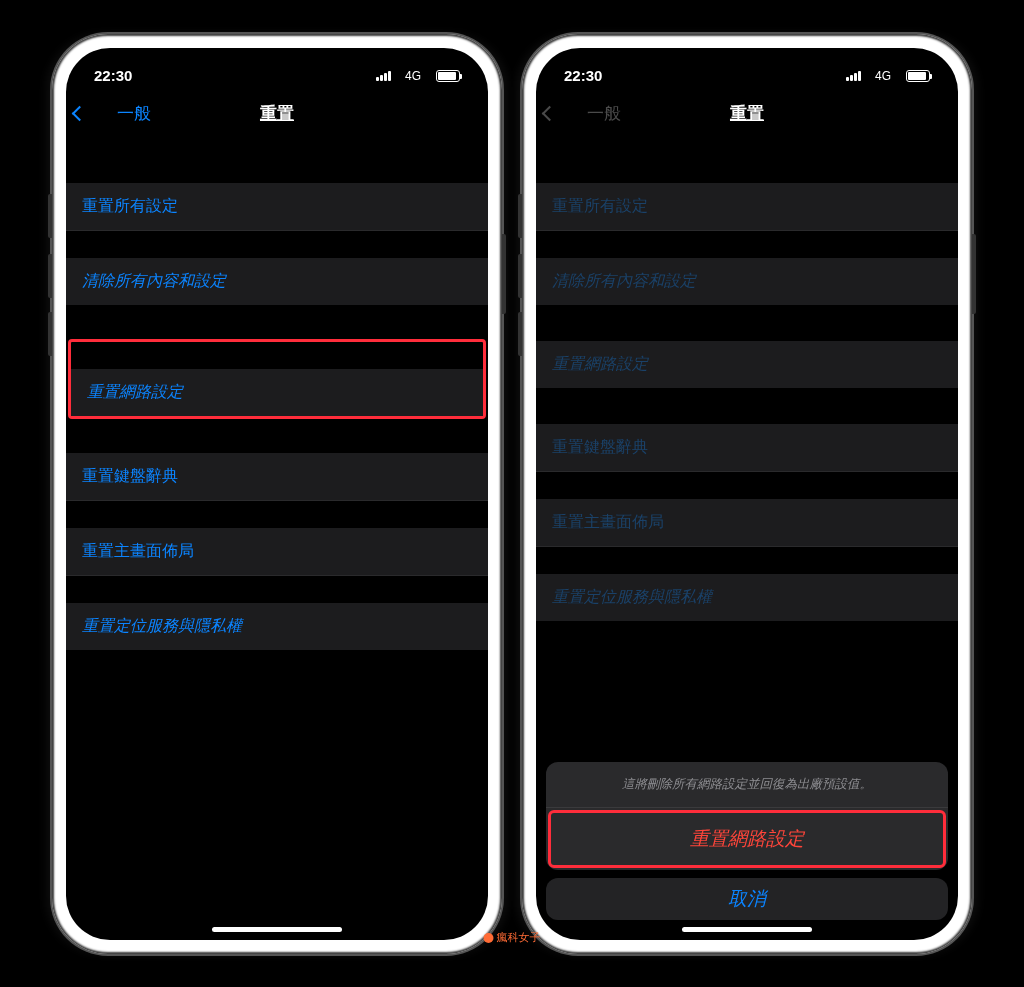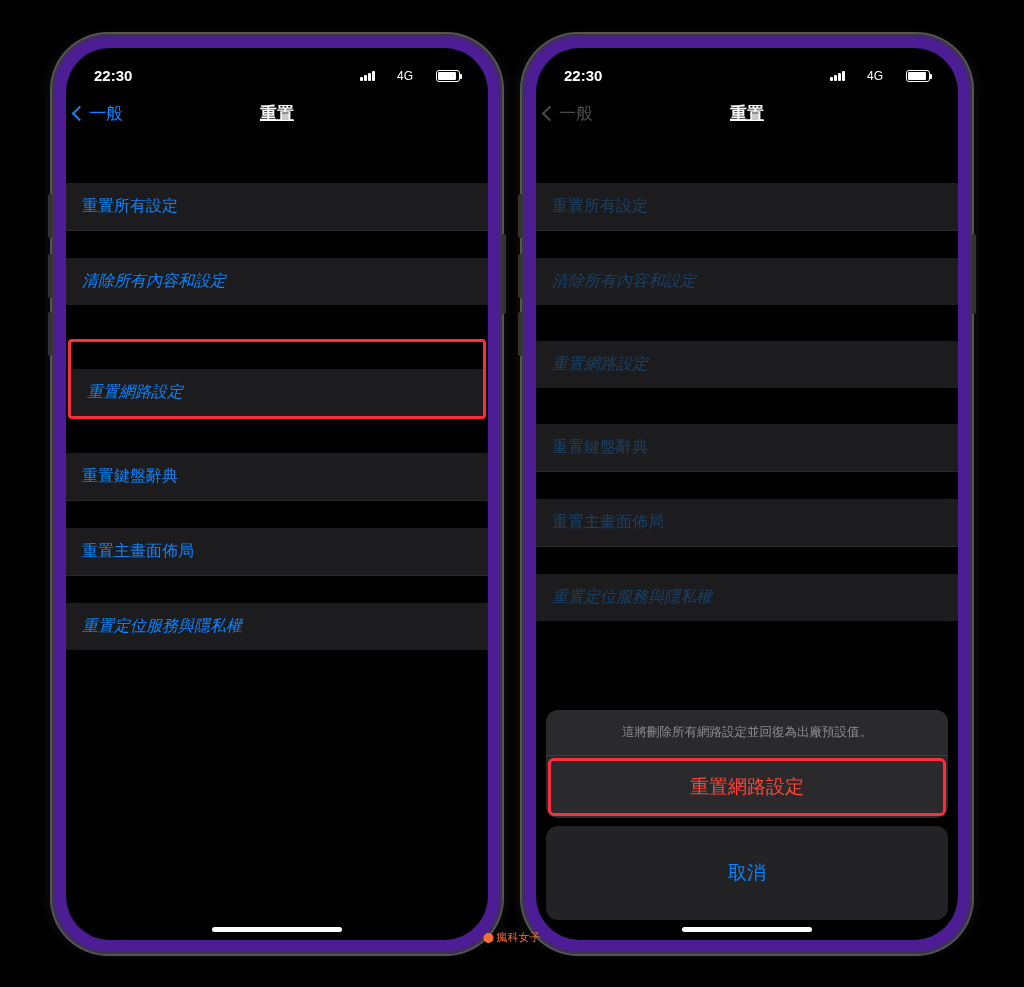--- a/index.html
+++ b/index.html
@@ -10,21 +10,21 @@
       display: flex;
       justify-content: center;
       align-items: center;
       gap: 20px;
       font-family: -apple-system, "Helvetica Neue", Arial, sans-serif;
       position: relative;
     }
     .phone-frame {
       width: 450px;
       height: 920px;
-      background: #4c1d95;
+      background: #ffffff;
       border-radius: 56px;
       padding: 14px;
       box-shadow: 
         inset 0 0 2px 2px #3a3a3a,
         0 0 0 2px #555,
         -6px 0 10px rgba(255,255,255,0.05),
         6px 0 10px rgba(255,255,255,0.05);
       position: relative;
     }
     .phone-frame::before {
@@ -73,21 +73,21 @@
       align-items: center;
       padding: 12px 28px 0;
       height: 44px;
       color: #fff;
       font-size: 15px;
       font-weight: 600;
     }
     .status-right {
       display: flex;
       align-items: center;
-      gap: 20px;
+      gap: 12px;
     }
     .signal-bars {
       display: inline-flex;
       align-items: flex-end;
       gap: 1px;
     }
     .signal-bars span {
       width: 3px;
       background: #fff;
       border-radius: 1px;
@@ -131,20 +131,21 @@
       position: relative;
       padding: 0 12px;
     }
     .back-btn {
       position: absolute;
       left: 8px;
       display: flex;
       align-items: center;
       color: #0b84ff;
       font-size: 17px;
+      gap: 28px;
     }
     .back-btn.dimmed { color: #4a4a4a; }
     .chevron-left {
       display: inline-block;
       width: 11px; height: 11px;
       border-left: 2.5px solid currentColor;
       border-bottom: 2.5px solid currentColor;
       transform: rotate(45deg);
       margin-right: 4px;
     }
@@ -180,20 +181,21 @@
       width: 130px;
       height: 5px;
       background: #fff;
       border-radius: 3px;
     }
     .action-sheet {
       position: absolute;
       bottom: 20px;
       left: 10px;
       right: 10px;
+      font-style: italic;
     }
     .sheet-group {
       background: #2a2a2c;
       border-radius: 12px;
       overflow: hidden;
       margin-bottom: 8px;
     }
     .sheet-message {
       color: #8e8e92;
       font-size: 12.5px;
@@ -211,21 +213,21 @@
       border: 3px solid #ff2d3b;
       border-radius: 6px;
       margin: 2px;
       padding: 13px;
     }
     .sheet-cancel {
       background: #232325;
       border-radius: 12px;
       text-align: center;
       font-size: 19px;
-      padding: 34px;
+      padding: 8px;
       color: #0b84ff;
       font-weight: 500;
     }
     .watermark {
       position: absolute;
       bottom: 42px;
       left: 50%;
       transform: translateX(-50%);
       font-size: 11px;
       color: #ff6b35;

